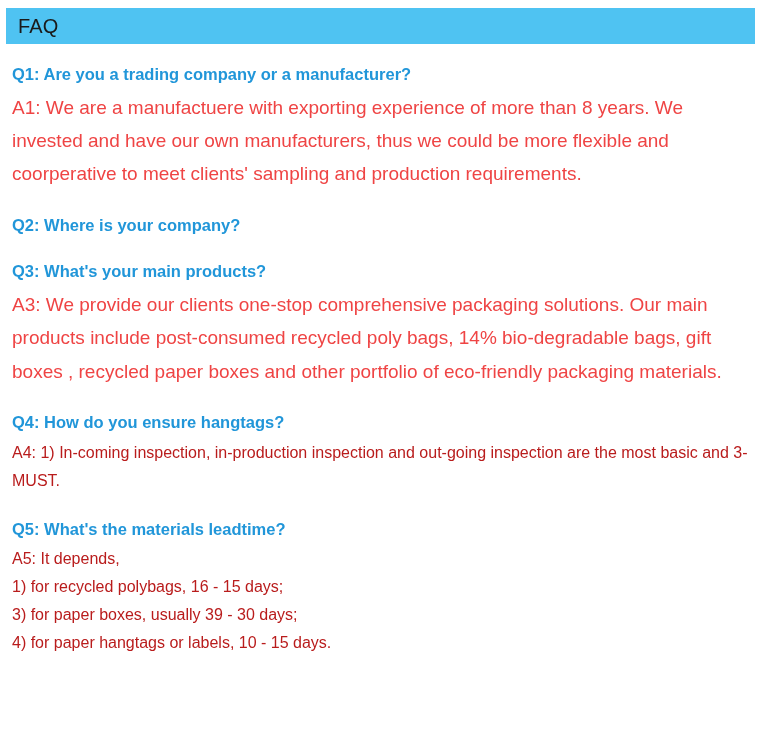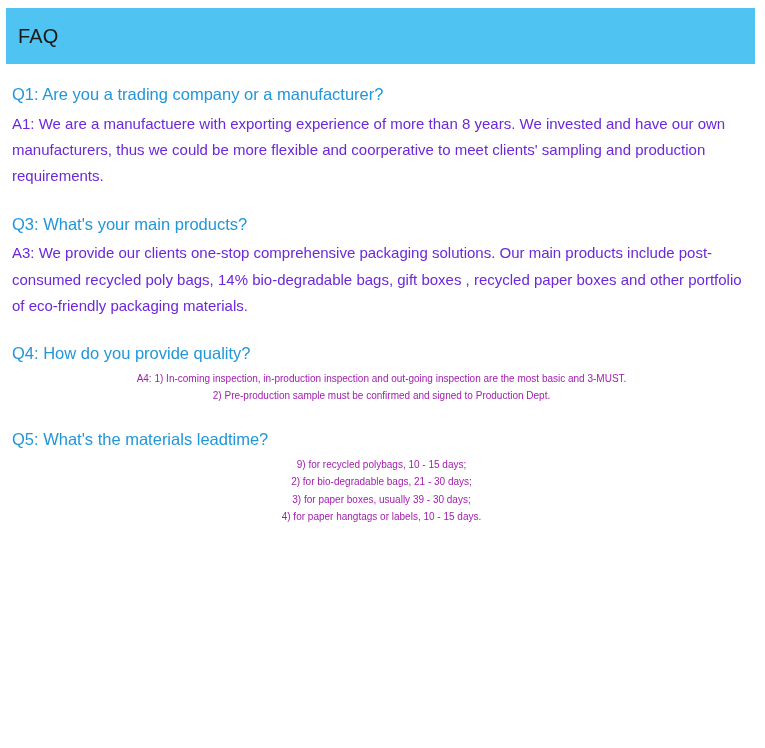--- a/index.html
+++ b/index.html
@@ -12,21 +12,21 @@
     background: #ffffff;
     font-family: "Liberation Sans", sans-serif;
     color: #333333;
   }
   .page {
     width: 765px;
     box-sizing: border-box;
   }
   .faq-header {
     background: #4fc3f2;
-    height: 56px;
+    height: 36px;
     display: flex;
     align-items: center;
     padding-left: 12px;
     box-sizing: border-box;
     margin: 8px 10px 0 6px;
   }
   .faq-header-title {
     font-size: 20px;
     color: #1a1a1a;
     font-family: "Liberation Sans", sans-serif;
@@ -39,68 +39,67 @@
   }
   .qa-block {
     margin-bottom: 22px;
   }
   .qa-block:last-child {
     margin-bottom: 0;
   }
   .question {
     color: #2196d9;
     font-size: 16.5px;
-    font-weight: normal;
+    font-weight: bold;
     line-height: 1.5;
     margin-bottom: 4px;
   }
   .answer-line {
-    font-size: 10px;
+    font-size: 16px;
     line-height: 1.75;
-    color: #a21caf;
-    text-align: center;
+    color: #b91c1c;
   }
   .answer-para {
-    font-size: 15px;
+    font-size: 19px;
     line-height: 1.75;
-    color: #6d28d9;
+    color: #ef4444;
   }
 </style>
 </head>
 <body>
 
 <div class="page">
 
   <div class="faq-header">
     <span class="faq-header-title">FAQ</span>
   </div>
 
   <div class="faq-body">
 
     <div class="qa-block">
       <div class="question">Q1: Are you a trading company or a manufacturer?</div>
       <div class="answer-para">A1: We are a manufactuere with exporting experience of more than 8 years. We invested and have our own manufacturers, thus we could be more flexible and coorperative to meet clients' sampling and production requirements.</div>
     </div>
 
     <div class="qa-block">
+      <div class="question">Q2: Where is your company?</div>
     </div>
 
     <div class="qa-block">
       <div class="question">Q3: What's your main products?</div>
       <div class="answer-para">A3: We provide our clients one-stop comprehensive packaging solutions. Our main products include post-consumed recycled poly bags, 14% bio-degradable bags, gift boxes , recycled paper boxes and other portfolio of eco-friendly packaging materials.</div>
     </div>
 
     <div class="qa-block">
-      <div class="question">Q4: How do you provide quality?</div>
+      <div class="question">Q4: How do you ensure hangtags?</div>
       <div class="answer-line">A4: 1) In-coming inspection, in-production inspection and out-going inspection are the most basic and 3-MUST.</div>
-      <div class="answer-line">2) Pre-production sample must be confirmed and signed to Production Dept.</div>
     </div>
 
     <div class="qa-block">
       <div class="question">Q5: What's the materials leadtime?</div>
-      <div class="answer-line">9) for recycled polybags, 10 - 15 days;</div>
-      <div class="answer-line">2) for bio-degradable bags, 21 - 30 days;</div>
+      <div class="answer-line">A5: It depends,</div>
+      <div class="answer-line">1) for recycled polybags, 16 - 15 days;</div>
       <div class="answer-line">3) for paper boxes, usually 39 - 30 days;</div>
       <div class="answer-line">4) for paper hangtags or labels, 10 - 15 days.</div>
     </div>
 
   </div>
 </div>
 
 </body></html>

